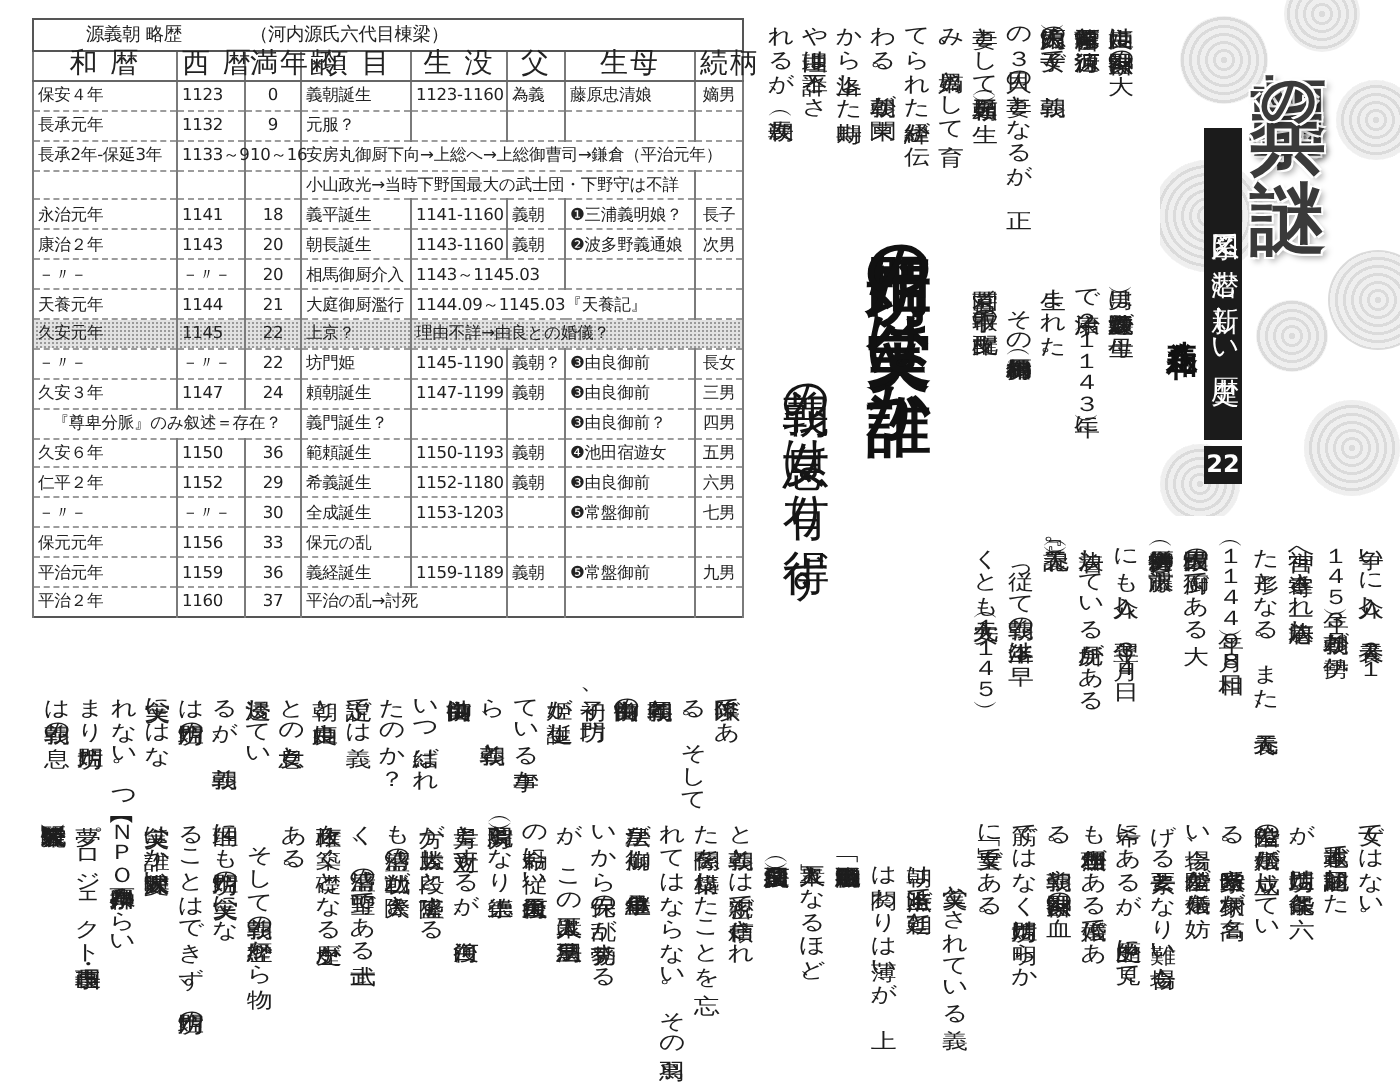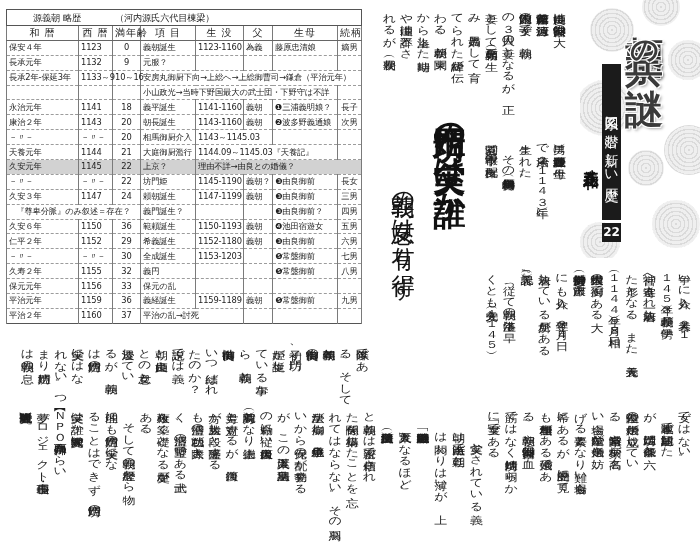--- a/index.html
+++ b/index.html
@@ -1,27 +1,27 @@
 <!DOCTYPE html>
 <html><head>
 <meta charset="utf-8">
 <style>
   html, body { margin:0; padding:0; }
   body { width:700px; height:543px; overflow:hidden; background:#ffffff; position:relative; font-family:"DejaVu Serif", serif; color:#1f1f1f; }
   .page { position:relative; width:700px; height:543px; background:#fff; }
 
   
-  table.chron { position:absolute; left:6px; top:9px; width:355px; border-collapse:collapse; table-layout:fixed;
+  table.chron { position:absolute; left:16px; top:9px; width:355px; border-collapse:collapse; table-layout:fixed;
     font-family:"DejaVu Sans", sans-serif; font-size:8.3px; letter-spacing:-0.15px; color:#222; border:1px solid #555; }
   table.chron td, table.chron th { padding:0 2px; border-left:1px solid #7a7a7a; border-right:1px solid #7a7a7a;
     border-bottom:1px dashed #9c9c9c; white-space:nowrap; overflow:visible; line-height:13px; font-weight:normal; }
   table.chron tr { height:14.9px; }
   table.chron tr.title-row td { border-bottom:1px solid #555; border-left:none; border-right:none; font-size:9.2px; height:15px; padding-left:26px; }
   table.chron tr.title-row .tsub { margin-left:34px; }
-  table.chron tr.header-row th { text-align:center; border-bottom:1px solid #666; font-size:10px; letter-spacing:1px; }
+  table.chron tr.header-row th { text-align:center; border-bottom:1px solid #666; font-size:14px; letter-spacing:1px; }
   table.chron td.a2, table.chron td.a7 { text-align:center; }
   table.chron td.a0.span { text-align:center;margin-top:44px; }
   table.chron tr.hl td { background-color:#e2e2e2;
     background-image:radial-gradient(#9a9a9a 0.55px, transparent 0.75px); background-size:2px 2px; }
 
   
   .vblock { position:absolute; writing-mode:vertical-rl; font-family:"DejaVu Serif", serif; font-size:13px;
     color:#1e1e1e; transform:scaleY(0.8); transform-origin:top center; white-space:nowrap; height:175px; }
   .vblock .col { display:block; width:var(--p); line-height:var(--p); }
 
@@ -226,30 +226,20 @@
         </tr>
         <tr>
           <td class="a0">－〃－</td>
           <td class="a1">－〃－</td>
           <td class="a2">30</td>
           <td class="a3">全成誕生</td>
           <td class="a4">1153-1203</td>
           <td class="a5"></td>
           <td class="a6">❺常盤御前</td>
           <td class="a7">七男</td>
-        </tr>
-        <tr>
-          <td class="a0">久寿２年</td>
-          <td class="a1">1155</td>
-          <td class="a2">32</td>
-          <td class="a3">義円</td>
-          <td class="a4"></td>
-          <td class="a5"></td>
-          <td class="a6">❺常盤御前</td>
-          <td class="a7">八男</td>
         </tr>
         <tr>
           <td class="a0">保元元年</td>
           <td class="a1">1156</td>
           <td class="a2">33</td>
           <td class="a3">保元の乱</td>
           <td class="a4"></td>
           <td class="a5"></td>
           <td class="a6"></td>
           <td class="a7"></td>

